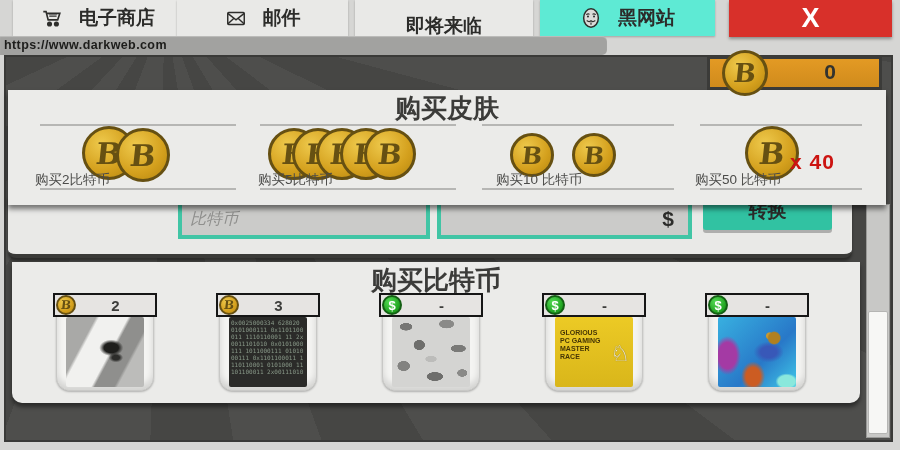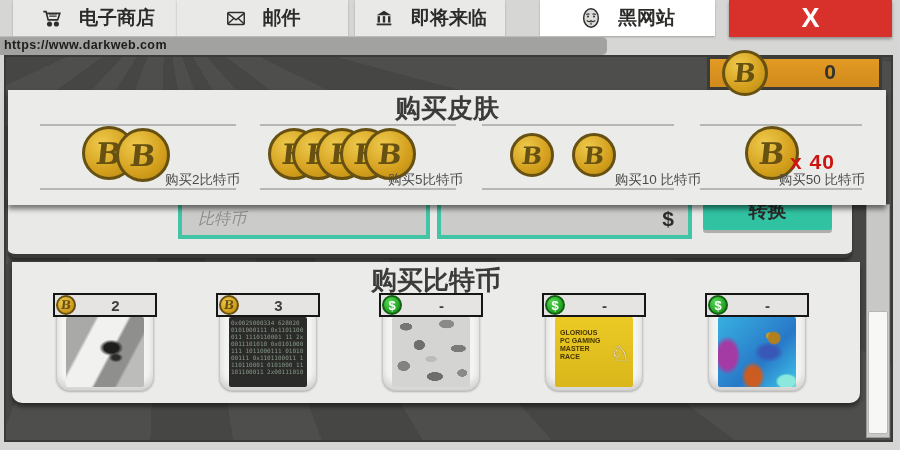--- a/index.html
+++ b/index.html
@@ -5,24 +5,24 @@
   * { margin:0; padding:0; box-sizing:border-box; }
   html,body { width:900px; height:450px; overflow:hidden; background:#d6d6d4;
     font-family:"Liberation Sans", sans-serif; }
   .abs { position:absolute; }
   body { position:relative; }
 
   
   .tab { top:0; height:36px; background:#e9e9e7; display:flex; align-items:center;
     justify-content:center; gap:16px; font-size:19px; font-weight:bold; color:#2c2c2a;
     box-shadow:0 1px 2px rgba(0,0,0,.25); }
-  .tab.active { background:#ffffff; }
+  .tab.active { background:#5eead4; }
   .tab-1 { left:0; width:170px;margin-left:13px; }
   .tab-2 { left:177px; width:171px; }
-  .tab-3 { left:355px; width:150px; }
+  .tab-3 { left:355px; width:178px;flex-direction:column; }
   .tab-4 { left:540px; width:175px; }
   .tab svg { width:22px; height:22px; }
   .close-btn { left:729px; top:0; width:163px; height:37px; background:#d8302a;
     color:#ffffff; font-size:27px; font-weight:bold; display:flex; align-items:center;
     justify-content:center; box-shadow:0 2px 3px rgba(0,0,0,.35); }
   .url-bar { left:0; top:36px; width:607px; height:19px; background:#a2a2a0;
     border-radius:0 5px 5px 0; color:#1d1d1b; font-size:12.5px; font-weight:bold;
     line-height:19px; padding-left:4px; letter-spacing:.4px;
     box-shadow:inset 0 1px 1px rgba(255,255,255,.3); }
 
@@ -49,31 +49,31 @@
     border:2px solid #135f13; color:#fff; display:flex; align-items:center;
     justify-content:center; font-weight:bold; }
 
   
   .btc-panel { left:8px; top:90px; width:878px; height:115px; background:#ebebe9;
     box-shadow:0 4px 5px rgba(0,0,0,.5); z-index:3; }
   .btc-title { left:8px; top:91px; width:878px; text-align:center; font-size:26px;
     font-weight:bold; color:#3b3b39; z-index:4; }
   .divline { position:absolute; height:2px; background:#b6b6b4; z-index:4; }
   .opt-label { position:absolute; top:171px; font-size:13.5px; color:#4b4b49;
-    text-align:right; z-index:4; }
+    text-align:left; z-index:4; }
   .badge-red { left:790px; top:150px; font-size:21px; font-weight:bold; color:#cc1411;
     z-index:5; letter-spacing:1px; }
   .btc-option { z-index:4; }
 
   
   .conv-panel { left:8px; top:196px; width:844px; height:62px; background:#e9e9e7;
     border-bottom:4px solid #3a3a38; border-radius:0 0 8px 8px; z-index:1;
     box-shadow:0 3px 3px rgba(0,0,0,.4); }
   .conv-input { left:178px; top:199px; width:252px; height:40px; background:#cbcbc9;
-    border:4px solid #41c5a5; font-size:16px; color:#000000; padding:0 16px;
+    border:4px solid #41c5a5; font-size:16px; color:#000000; padding:0 8px;
     font-style:italic; z-index:2; outline:none; }
   .conv-input::placeholder { color:#8f8f8d; font-style:italic; }
   .conv-dollar { left:437px; top:199px; width:255px; height:40px; background:#cbcbc9;
     border:4px solid #41c5a5; z-index:2; display:flex; align-items:center;
     justify-content:flex-end; padding-right:14px; font-size:21px; font-weight:bold;
     color:#2d2d2b; }
   .conv-btn { left:703px; top:192px; width:129px; height:38px; background:#31c2a2;
     border:none; border-radius:3px; font-size:19px; font-weight:bold; color:#2b2b29;
     z-index:2; box-shadow:0 3px 0 rgba(0,0,0,.25); }
 

